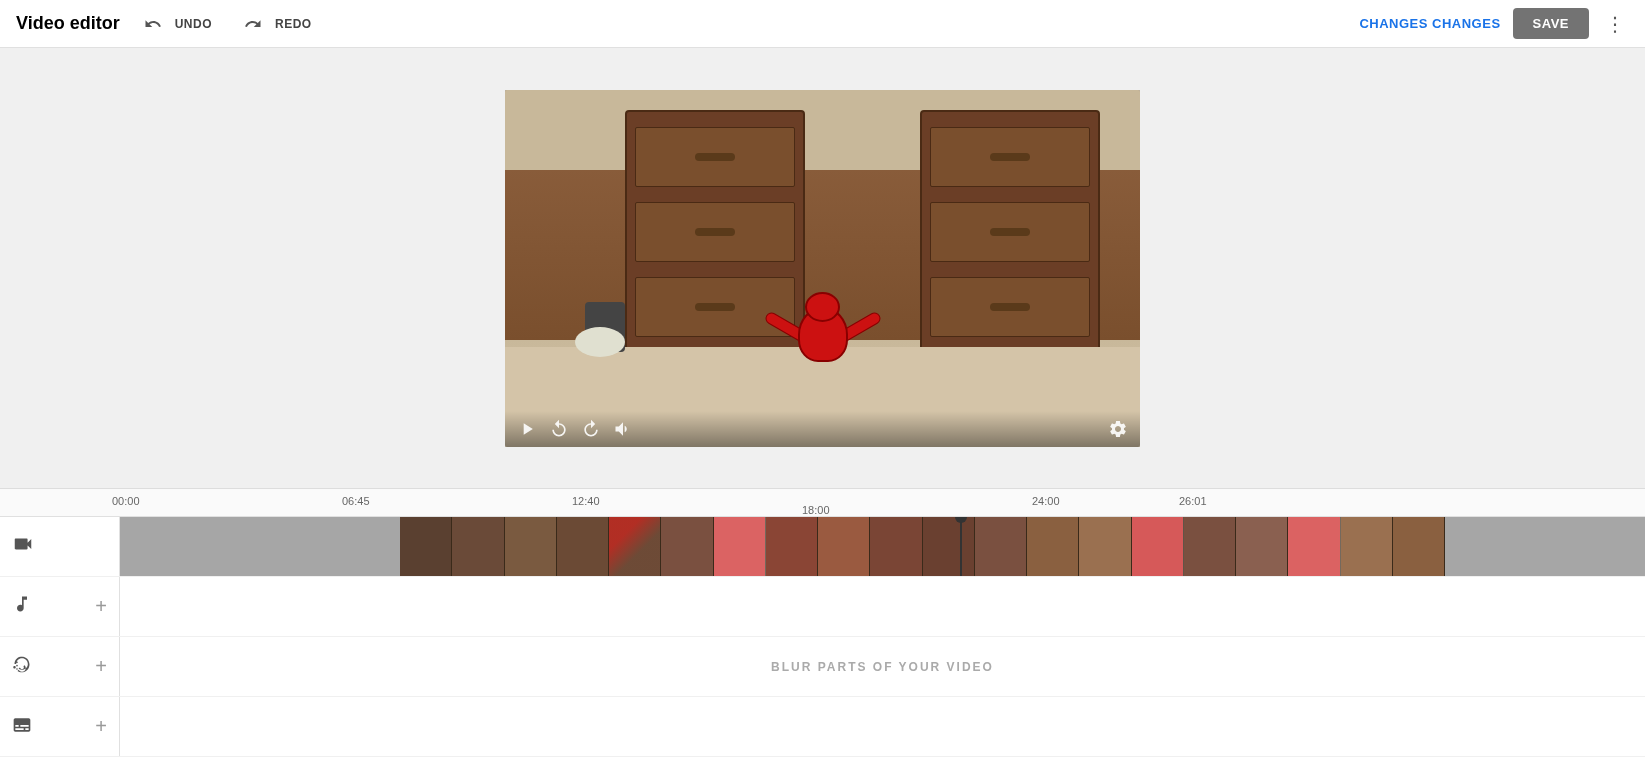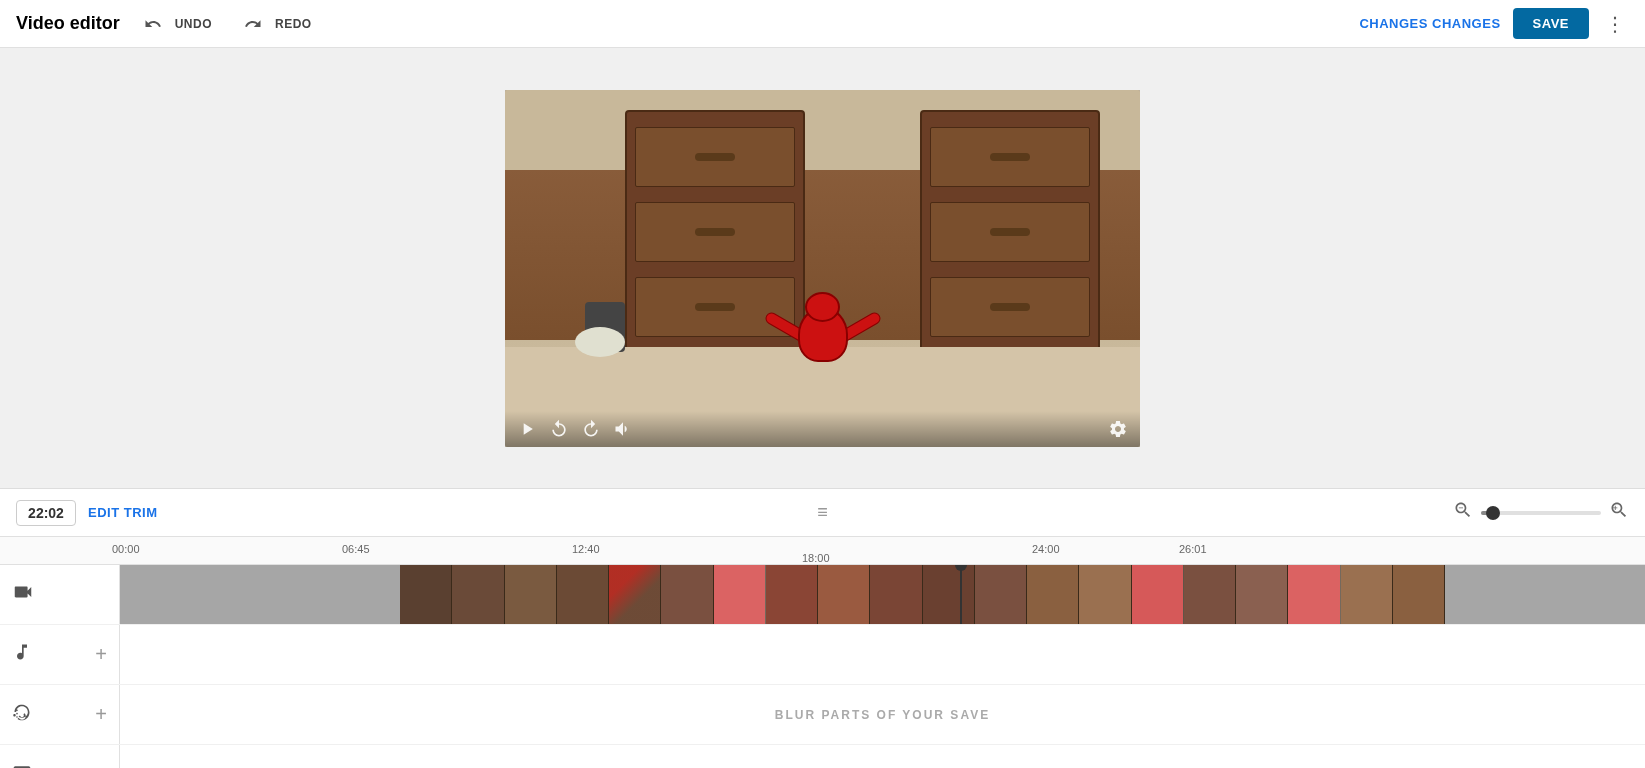--- a/index.html
+++ b/index.html
@@ -47,21 +47,21 @@
     .discard-btn {
       background: none;
       border: none;
       color: #1a73e8;
       font-size: 13px;
       font-weight: 600;
       cursor: pointer;
       letter-spacing: 0.5px;
     }
     .save-btn {
-      background: #0369a1;
+      background: #737373;
       color: #fff;
       border: none;
       border-radius: 4px;
       padding: 8px 20px;
       font-size: 13px;
       font-weight: 600;
       cursor: pointer;
       letter-spacing: 0.5px;
     }
     .more-btn {
@@ -555,43 +555,20 @@
           <svg viewBox="0 0 24 24">
               <path d="M19.14,12.94c0.04-0.3,0.06-0.61,0.06-0.94c0-0.32-0.02-0.64-0.07-0.94l2.03-1.58c0.18-0.14,0.23-0.41,0.12-0.61 l-1.92-3.32c-0.12-0.22-0.37-0.29-0.59-0.22l-2.39,0.96c-0.5-0.38-1.03-0.7-1.62-0.94L14.4,2.81c-0.04-0.24-0.24-0.41-0.48-0.41 h-3.84c-0.24,0-0.43,0.17-0.47,0.41L9.25,5.35C8.66,5.59,8.12,5.92,7.63,6.29L5.24,5.33c-0.22-0.08-0.47,0-0.59,0.22L2.74,8.87 C2.62,9.08,2.66,9.34,2.86,9.48l2.03,1.58C4.84,11.36,4.8,11.69,4.8,12s0.02,0.64,0.07,0.94l-2.03,1.58 c-0.18,0.14-0.23,0.41-0.12,0.61l1.92,3.32c0.12,0.22,0.37,0.29,0.59,0.22l2.39-0.96c0.5,0.38,1.03,0.7,1.62,0.94l0.36,2.54 c0.05,0.24,0.24,0.41,0.48,0.41h3.84c0.24,0,0.44-0.17,0.47-0.41l0.36-2.54c0.59-0.24,1.13-0.56,1.62-0.94l2.39,0.96 c0.22,0.08,0.47,0,0.59-0.22l1.92-3.32c0.12-0.22,0.07-0.47-0.12-0.61L19.14,12.94z M12,15.6c-1.98,0-3.6-1.62-3.6-3.6 s1.62-3.6,3.6-3.6s3.6,1.62,3.6,3.6S13.98,15.6,12,15.6z"></path>
             </svg>
         </div>
       </div>
     </div>
   </div>
 
   <div class="timeline-area">
 
-    <div class="timeline-toolbar" style="position:relative;">
-      <div class="time-display">22:02</div>
-      <button class="edit-trim-btn">EDIT TRIM</button>
-
-      <span class="drag-handle">≡</span>
-
-      <div class="timeline-zoom">
-        <span class="zoom-icon">
-          <svg width="20" height="20" viewBox="0 0 24 24" fill="#666">
-              <path d="M15.5 14h-.79l-.28-.27C15.41 12.59 16 11.11 16 9.5 16 5.91 13.09 3 9.5 3S3 5.91 3 9.5 5.91 16 9.5 16c1.61 0 3.09-.59 4.23-1.57l.27.28v.79l5 4.99L20.49 19l-4.99-5zm-6 0C7.01 14 5 11.99 5 9.5S7.01 5 9.5 5 14 7.01 14 9.5 11.99 14 9.5 14zM7 9h5v1H7z"></path>
-            </svg>
-        </span>
-        <div class="zoom-slider">
-          <div class="zoom-track-fill"></div>
-          <div class="zoom-thumb"></div>
-        </div>
-        <span class="zoom-icon">
-          <svg width="20" height="20" viewBox="0 0 24 24" fill="#666">
-              <path d="M15.5 14h-.79l-.28-.27C15.41 12.59 16 11.11 16 9.5 16 5.91 13.09 3 9.5 3S3 5.91 3 9.5 5.91 16 9.5 16c1.61 0 3.09-.59 4.23-1.57l.27.28v.79l5 4.99L20.49 19l-4.99-5zm-6 0C7.01 14 5 11.99 5 9.5S7.01 5 9.5 5 14 7.01 14 9.5 11.99 14 9.5 14zm.5-5H8V7H7v2H5v1h2v2h1v-2h2V9z"></path>
-            </svg>
-        </span>
-      </div>
-    </div>
 
     <div class="timeline-ruler">
       <div class="ruler-labels">
         <span class="ruler-label" style="left:0px;">00:00</span>
         <span class="ruler-label" style="left:230px;">06:45</span>
         <span class="ruler-label" style="left:460px;">12:40</span>
         <span class="ruler-label" style="left:690px;margin-top:9px;">18:00</span>
         <span class="ruler-label" style="left:920px;">24:00</span>
         <span class="ruler-label" style="left:1060px;margin-left:7px;">26:01</span>
       </div>
@@ -663,21 +640,21 @@
       <div class="track-row">
         <div class="track-label">
           <span class="track-icon">
             <svg width="20" height="20" viewBox="0 0 24 24" fill="#555">
                 <path d="M6 13c-.55 0-1 .45-1 1s.45 1 1 1 1-.45 1-1-.45-1-1-1zm0 4c-.55 0-1 .45-1 1s.45 1 1 1 1-.45 1-1-.45-1-1-1zm0-8c-.55 0-1 .45-1 1s.45 1 1 1 1-.45 1-1-.45-1-1-1zm-3 5.5c-.83 0-1.5.67-1.5 1.5S2.17 17.5 3 17.5 4.5 16.83 4.5 16 3.83 14.5 3 14.5zM12 3C7.03 3 3 7.03 3 12h2c0-3.87 3.13-7 7-7s7 3.13 7 7-3.13 7-7 7c-1.51 0-2.91-.49-4.06-1.3l1.37-1.37C10.96 18.1 11.46 18.3 12 18.3c.6 0 1.1-.22 1.5-.6.4-.38.7-.88.7-1.45 0-.55-.18-1.04-.48-1.43L15 13.5c.95.8 1.5 2 1.5 3.25 0 2.49-2.01 4.5-4.5 4.5-1.73 0-3.24-.97-4.02-2.4L6.55 20.28C7.9 21.36 9.68 22 11.6 22 16.85 22 21 17.85 21 12.6c0-5.25-4.15-9.6-9.4-9.6z"></path>
               </svg>
           </span>
           <button class="track-add">+</button>
         </div>
         <div class="track-content" style="position:relative;">
-          <div class="blur-placeholder">BLUR PARTS OF YOUR SAVE</div>
+          <div class="blur-placeholder">BLUR PARTS OF YOUR VIDEO</div>
         </div>
       </div>
 
       <div class="track-row">
         <div class="track-label">
           <span class="track-icon subtitle-icon">
             <svg width="20" height="20" viewBox="0 0 24 24" fill="#555">
                 <path d="M20 4H4c-1.1 0-2 .9-2 2v12c0 1.1.9 2 2 2h16c1.1 0 2-.9 2-2V6c0-1.1-.9-2-2-2zM4 12h4v2H4v-2zm10 6H4v-2h10v2zm6 0h-4v-2h4v2zm0-4H10v-2h10v2z"></path>
               </svg>
           </span>

